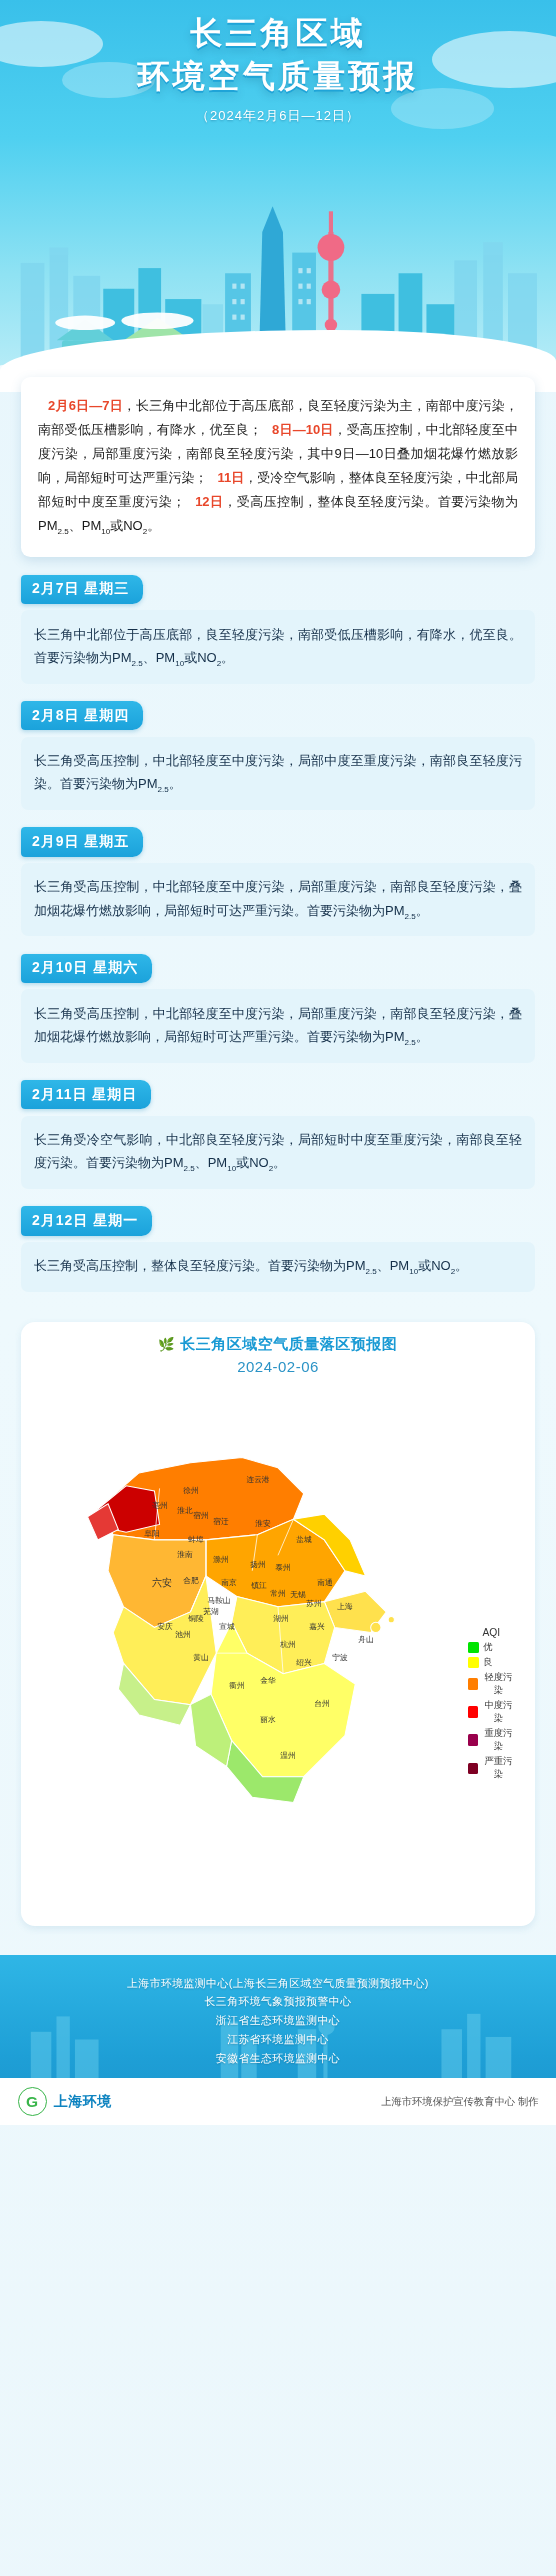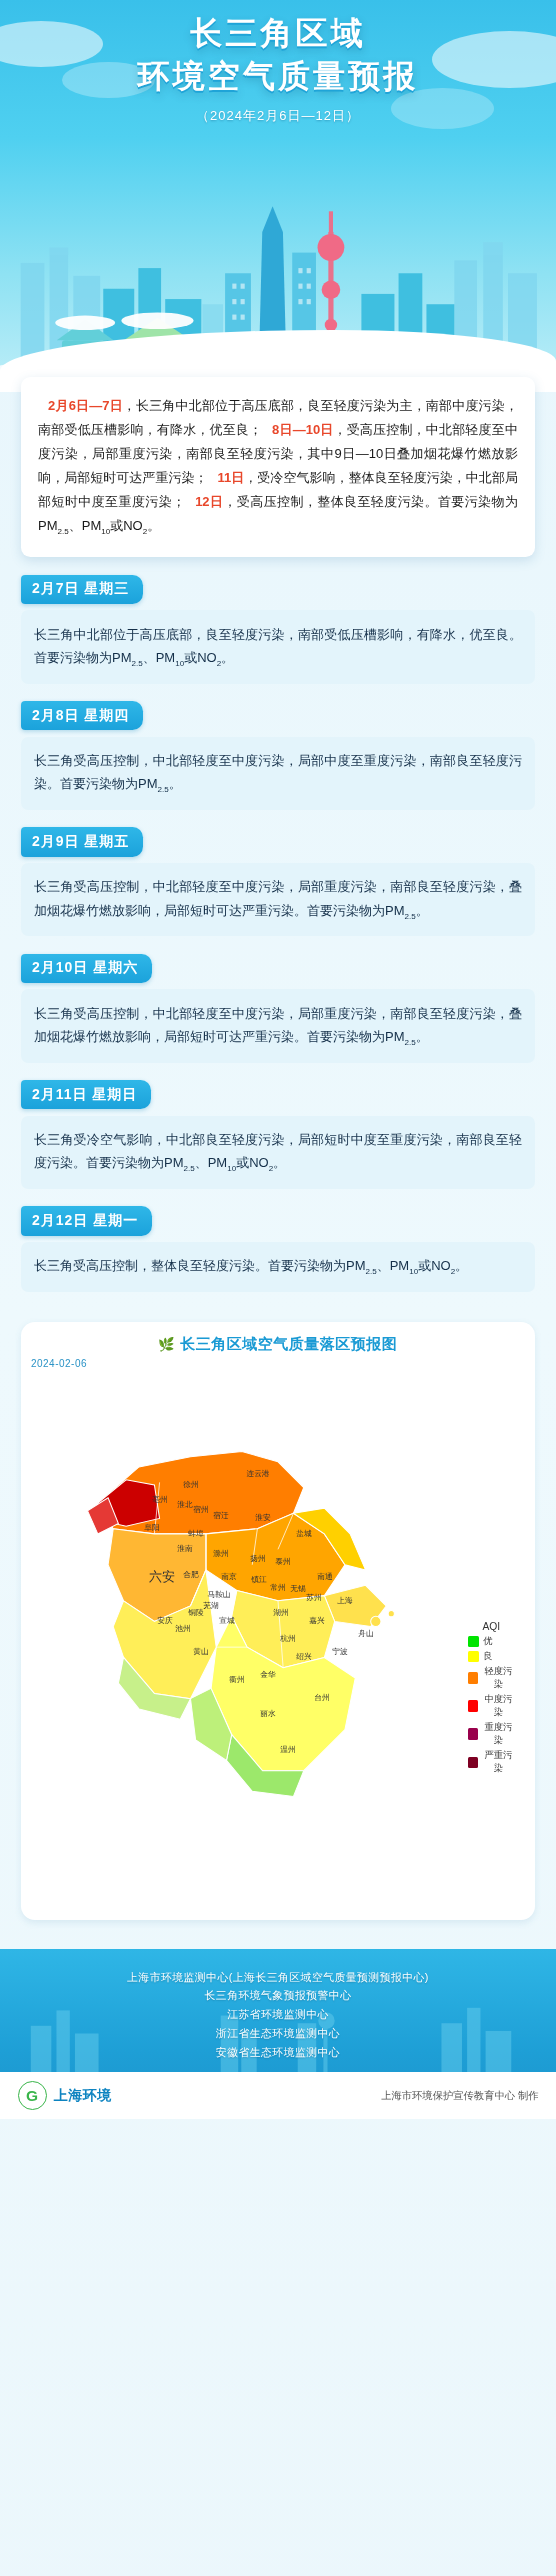--- a/index.html
+++ b/index.html
@@ -144,21 +144,22 @@
   }
   .map-title {
     text-align: center;
     font-size: 15px;
     font-weight: bold;
     color: #1a9ad4;
     letter-spacing: 0.5px;
   }
   .map-title .leaf { color: #4cc36a; font-size: 13.4px; margin-right: 4.1px;}
   .map-date {
-    font-size: 10px;
+    text-align: center;
+    font-size: 15px;
     color: #2b93c6;
     margin-top: 4.1px;
     letter-spacing: 0.5px;
   }
   .map-canvas {
     position: relative;
     margin: 9.3px auto 0 auto;
     width: 484px;
     height: 526px;
   }
@@ -410,21 +411,21 @@
   <div style="position:absolute;left:278px;top:219px;font-size:7.7px;color:#333;transform:translate(-50%,-50%);white-space:nowrap;">苏州</div>
   <div style="position:absolute;left:309px;top:222px;font-size:7.7px;color:#333;transform:translate(-50%,-50%);white-space:nowrap;">上海</div>
   <div style="position:absolute;left:155px;top:196px;font-size:7.7px;color:#333;transform:translate(-50%,-50%);white-space:nowrap;">合肥</div>
   <div style="position:absolute;left:160px;top:155px;font-size:7.7px;color:#333;transform:translate(-50%,-50%);white-space:nowrap;">蚌埠</div>
   <div style="position:absolute;left:116px;top:149px;font-size:7.7px;color:#333;transform:translate(-50%,-50%);white-space:nowrap;">阜阳</div>
   <div style="position:absolute;left:124px;top:121px;font-size:7.7px;color:#333;transform:translate(-50%,-50%);white-space:nowrap;">亳州</div>
   <div style="position:absolute;left:149px;top:126px;font-size:7.7px;color:#333;transform:translate(-50%,-50%);white-space:nowrap;">淮北</div>
   <div style="position:absolute;left:165px;top:131px;font-size:7.7px;color:#333;transform:translate(-50%,-50%);white-space:nowrap;">宿州</div>
   <div style="position:absolute;left:149px;top:170px;font-size:7.7px;color:#333;transform:translate(-50%,-50%);white-space:nowrap;">淮南</div>
   <div style="position:absolute;left:185px;top:175px;font-size:7.7px;color:#333;transform:translate(-50%,-50%);white-space:nowrap;">滁州</div>
-  <div style="position:absolute;left:126px;top:198px;font-size:13px;color:#333;transform:translate(-50%,-50%);white-space:nowrap;">六安</div>
+  <div style="position:absolute;left:126px;top:198px;font-size:10px;color:#333;transform:translate(-50%,-50%);white-space:nowrap;">六安</div>
   <div style="position:absolute;left:183px;top:216px;font-size:7.7px;color:#333;transform:translate(-50%,-50%);white-space:nowrap;">马鞍山</div>
   <div style="position:absolute;left:175px;top:227px;font-size:7.7px;color:#333;transform:translate(-50%,-50%);white-space:nowrap;">芜湖</div>
   <div style="position:absolute;left:191px;top:242px;font-size:7.7px;color:#333;transform:translate(-50%,-50%);white-space:nowrap;">宣城</div>
   <div style="position:absolute;left:160px;top:234px;font-size:7.7px;color:#333;transform:translate(-50%,-50%);white-space:nowrap;">铜陵</div>
   <div style="position:absolute;left:147px;top:250px;font-size:7.7px;color:#333;transform:translate(-50%,-50%);white-space:nowrap;">池州</div>
   <div style="position:absolute;left:129px;top:242px;font-size:7.7px;color:#333;transform:translate(-50%,-50%);white-space:nowrap;">安庆</div>
   <div style="position:absolute;left:165px;top:273px;font-size:7.7px;color:#333;transform:translate(-50%,-50%);white-space:nowrap;">黄山</div>
   <div style="position:absolute;left:252px;top:260px;font-size:7.7px;color:#333;transform:translate(-50%,-50%);white-space:nowrap;">杭州</div>
   <div style="position:absolute;left:245px;top:234px;font-size:7.7px;color:#333;transform:translate(-50%,-50%);white-space:nowrap;">湖州</div>
   <div style="position:absolute;left:281px;top:242px;font-size:7.7px;color:#333;transform:translate(-50%,-50%);white-space:nowrap;">嘉兴</div>
@@ -482,22 +483,22 @@
         <rect x="430" y="40" width="34" height="110"></rect>
         <rect x="470" y="70" width="30" height="80"></rect>
         <rect x="580" y="55" width="36" height="95"></rect>
         <circle cx="636" cy="50" r="16"></circle>
         <rect x="630" y="50" width="8" height="100"></rect>
       </g>
     </svg>
     <div class="footer-lines" id="footer-lines">
         <div>上海市环境监测中心(上海长三角区域空气质量预测预报中心)</div>
         <div>长三角环境气象预报预警中心</div>
+        <div>浙江省生态环境监测中心</div>
         <div>江苏省环境监测中心</div>
-        <div>浙江省生态环境监测中心</div>
         <div>安徽省生态环境监测中心</div>
       </div>
     <div class="footer-bar">
       <div class="brand">
         <div class="brand-logo">
             <span class="g">G</span>
           </div>
         <div class="brand-text">上海环境</div>
       </div>
       <div class="footer-credit">上海市环境保护宣传教育中心 制作</div>

